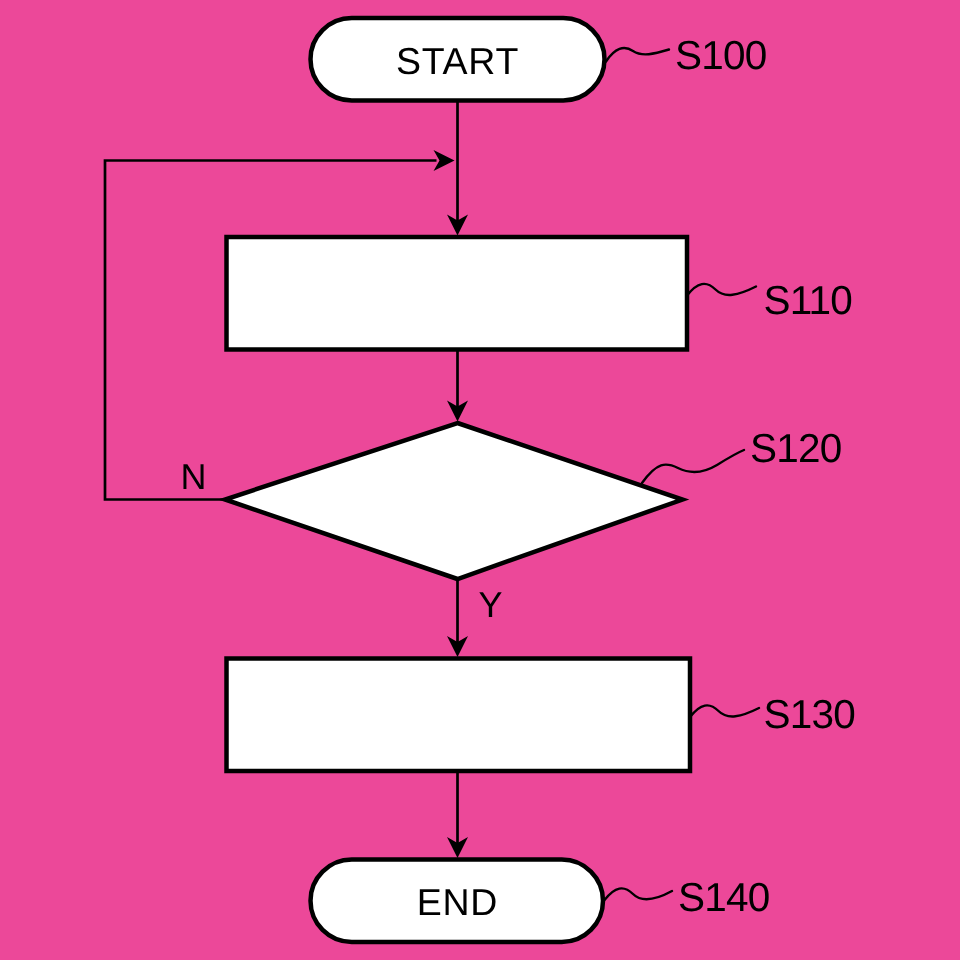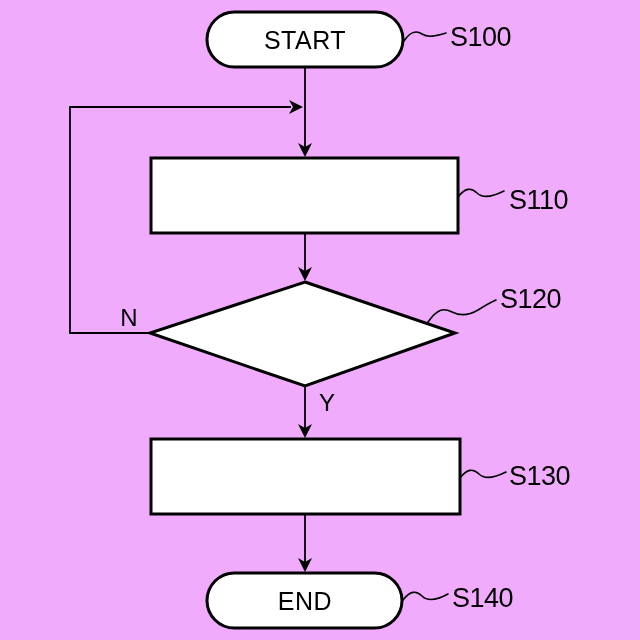--- a/index.html
+++ b/index.html
@@ -4,21 +4,21 @@
 <style>
   html, body {
     margin: 0;
     padding: 0;
     background: #ffffff;
   }
   .canvas {
     position: relative;
     width: 640px;
     height: 640px;
-    background: #f0abfc;
+    background: #ec4899;
     font-family: "Liberation Sans", sans-serif;
   }
   svg { display: block; }
   .shape {
     fill: #ffffff;
     stroke: #000000;
     stroke-width: 3;
   }
   .connector {
     fill: none;

